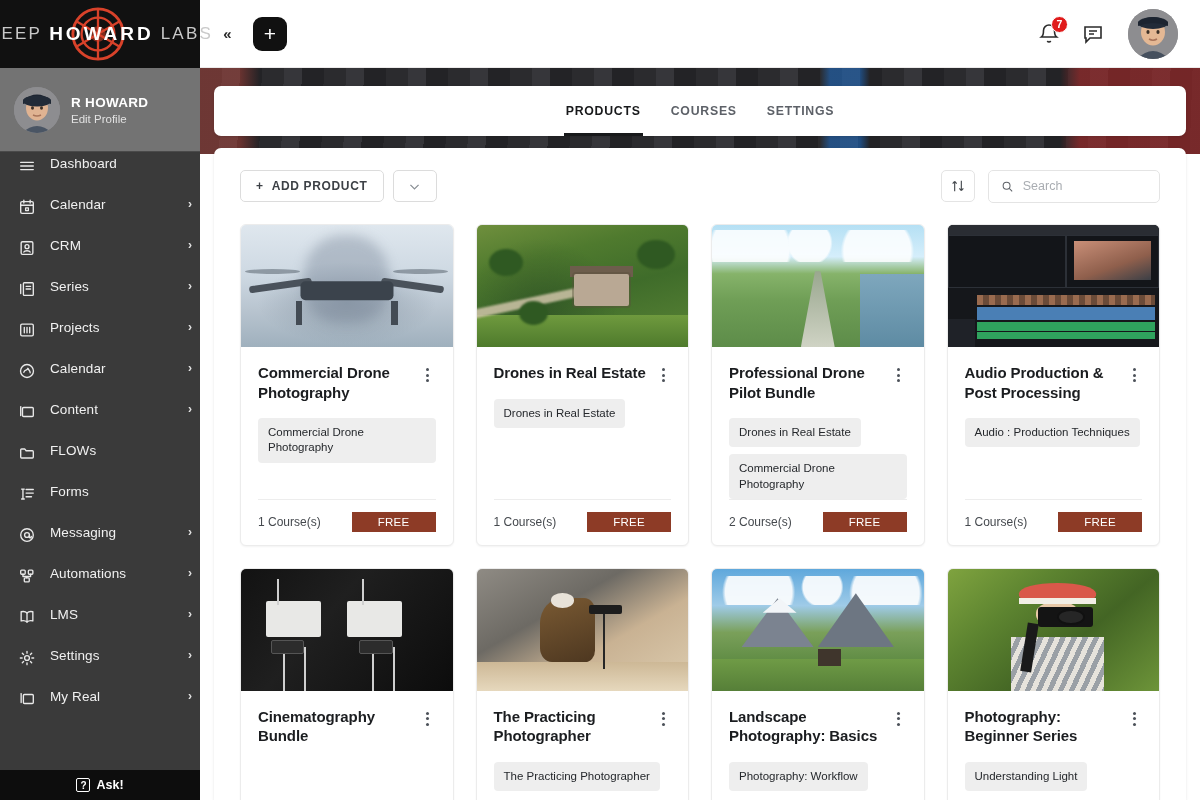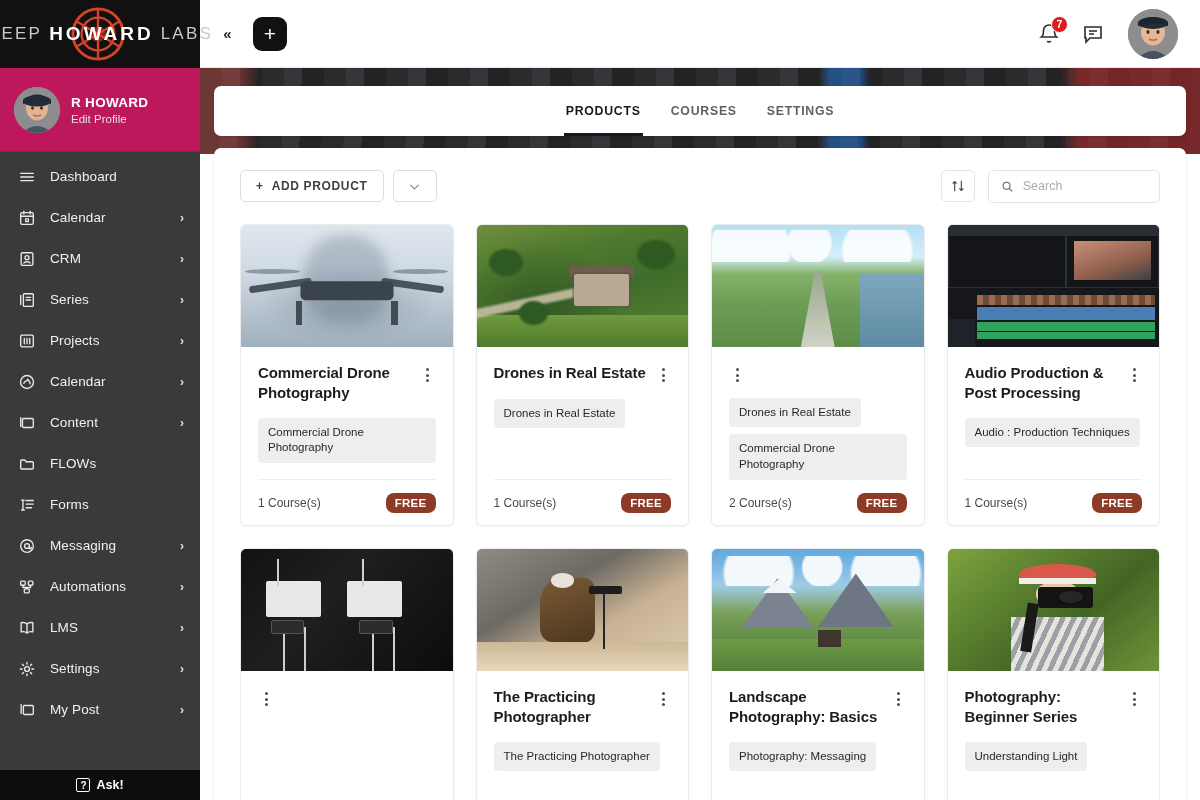--- a/index.html
+++ b/index.html
@@ -34,35 +34,35 @@
     font-size: 19px; position: relative; z-index: 2;
   }
   .brand-ring {
     position: absolute; left: 50%; top: 50%;
     transform: translate(-50%, -50%) translateX(-2px);
     width: 58px; height: 58px; z-index: 1; pointer-events: none;
   }
 
   .profile {
     height: 84px; display: flex; align-items: center;
-    gap: 11px; padding: 0 14px; background: #be185d;
+    gap: 11px; padding: 0 14px; background: #737373;
     border-bottom: 1px solid #4a4a4a;
   }
   .avatar-sm {
     width: 46px; height: 46px; border-radius: 50%;
     overflow: hidden; flex: 0 0 46px; background: #8d8d90;
     position: relative;
   }
   .profile-name { color: #fff; font-size: 13.5px; font-weight: 700; letter-spacing: .3px; }
   .profile-edit { color: #e2e2e2; font-size: 11.5px; margin-top: 3px; }
 
   .nav { flex: 1; overflow: hidden; padding-top: 4px; }
   .nav-item {
-    height: 41px; display: flex; align-items: center;
-    padding: 0 16px 0 17px; gap: 14px; cursor: pointer; color: #f0f0f0;
+    height: 41px; display: flex; align-items: flex-start;
+    padding: 0 8px 0 17px; gap: 14px; cursor: pointer; color: #f0f0f0;
   }
   .nav-label { font-size: 13.5px; flex: 1; letter-spacing: .1px; }
   .nav-ico { width: 19px; height: 19px; flex: 0 0 19px; display: flex; align-items: center; justify-content: center; }
   .nav-ico svg { width: 18px; height: 18px; stroke: #e9e9e9; fill: none; stroke-width: 1.5; }
   .chev { font-size: 12px; color: #e2e2e2; font-weight: 700; }
 
   .ask-bar {
     height: 30px; background: #0d0d0d; color: #fff;
     display: flex; align-items: center; justify-content: center;
     gap: 6px; font-size: 12.5px; font-weight: 700; cursor: pointer;
@@ -196,22 +196,22 @@
   .tag {
     background: #eeeeee; border-radius: 4px; padding: 7px 10px;
     font-size: 11.5px; color: #25282c; line-height: 1.33; max-width: 100%;
   }
   .card-foot {
     margin-top: auto; border-top: 1px solid #ededed;
     height: 46px; display: flex; align-items: center; justify-content: space-between;
   }
   .course-count { font-size: 12px; color: #45494e; }
   .free-pill {
-    background: #8d3b26; color: #fff; font-size: 11.5px; font-weight: 700;
-    padding: 4px 9px; border-radius: 8px; letter-spacing: .3px;
+    background: #8d3b26; color: #fff; font-size: 11.5px; font-weight: 400;
+    padding: 4px 26px; border-radius: 0; letter-spacing: .3px;
   }
 
   
   .img-drone {
     background:
       radial-gradient(ellipse 60% 48% at 50% 64%, rgba(120,135,150,.55), rgba(120,135,150,0) 70%),
       linear-gradient(180deg,#dfe7ee 0%,#cdd8e2 42%,#b8c4cf 70%,#9fb0bd 100%);
   }
   .drone-body { position:absolute; left:50%; top:54%; transform:translate(-50%,-50%); width:44%; height:16%; background:#3b434c; border-radius:5px; }
   .drone-arm { position:absolute; top:47%; width:30%; height:6%; background:#4a525b; border-radius:3px; }
@@ -482,21 +482,21 @@
           <span class="nav-label">Settings</span>
           <span class="chev">›</span>
         </div>
         <div class="nav-item">
           <span class="nav-ico">
             <svg viewBox="0 0 20 20" stroke-linecap="round" stroke-linejoin="round">
               <rect x="6" y="5" width="11" height="10" rx="1.2"></rect>
               <path d="M3.5 4v10"></path>
             </svg>
           </span>
-          <span class="nav-label">My Post</span>
+          <span class="nav-label">My Real</span>
           <span class="chev">›</span>
         </div>
       </nav>
 
     <div class="ask-bar">
       <span class="ask-q">?</span>
       <span>Ask!</span>
     </div>
   </aside>
 
@@ -633,20 +633,21 @@
             </div>
           </div>
           <div class="card">
             <div class="card-img img-road">
               <div class="road-clouds"></div>
               <div class="road-water"></div>
               <div class="road-strip"></div>
             </div>
             <div class="card-body">
               <div class="card-head">
+                <div class="card-title">Professional Drone Pilot Bundle</div>
                 <div class="kebab">
                   <i></i>
                   <i></i>
                   <i></i>
                 </div>
               </div>
               <div class="tags">
                 <span class="tag">Drones in Real Estate</span>
                 <span class="tag">Commercial Drone Photography</span>
               </div>
@@ -696,20 +697,21 @@
               <div class="stu-tripod" style="left:57%;top:8%;height:22%"></div>
               <div class="stu-cam" style="left:14%;top:58%"></div>
               <div class="stu-cam" style="left:56%;top:58%"></div>
               <div class="stu-tripod" style="left:20%;top:70%;height:30%"></div>
               <div class="stu-tripod" style="left:62%;top:70%;height:30%"></div>
               <div class="stu-tripod" style="left:30%;top:64%;height:36%"></div>
               <div class="stu-tripod" style="left:72%;top:64%;height:36%"></div>
             </div>
             <div class="card-body">
               <div class="card-head">
+                <div class="card-title">Cinematography Bundle</div>
                 <div class="kebab">
                   <i></i>
                   <i></i>
                   <i></i>
                 </div>
               </div>
             </div>
           </div>
           <div class="card">
             <div class="card-img img-photog">
@@ -745,21 +747,21 @@
             <div class="card-body">
               <div class="card-head">
                 <div class="card-title">Landscape Photography: Basics</div>
                 <div class="kebab">
                   <i></i>
                   <i></i>
                   <i></i>
                 </div>
               </div>
               <div class="tags">
-                <span class="tag">Photography: Messaging</span>
+                <span class="tag">Photography: Workflow</span>
               </div>
             </div>
           </div>
           <div class="card">
             <div class="card-img img-woman">
               <div class="wm-body"></div>
               <div class="wm-strap"></div>
               <div class="wm-face"></div>
               <div class="wm-cam"></div>
               <div class="wm-lens"></div>

